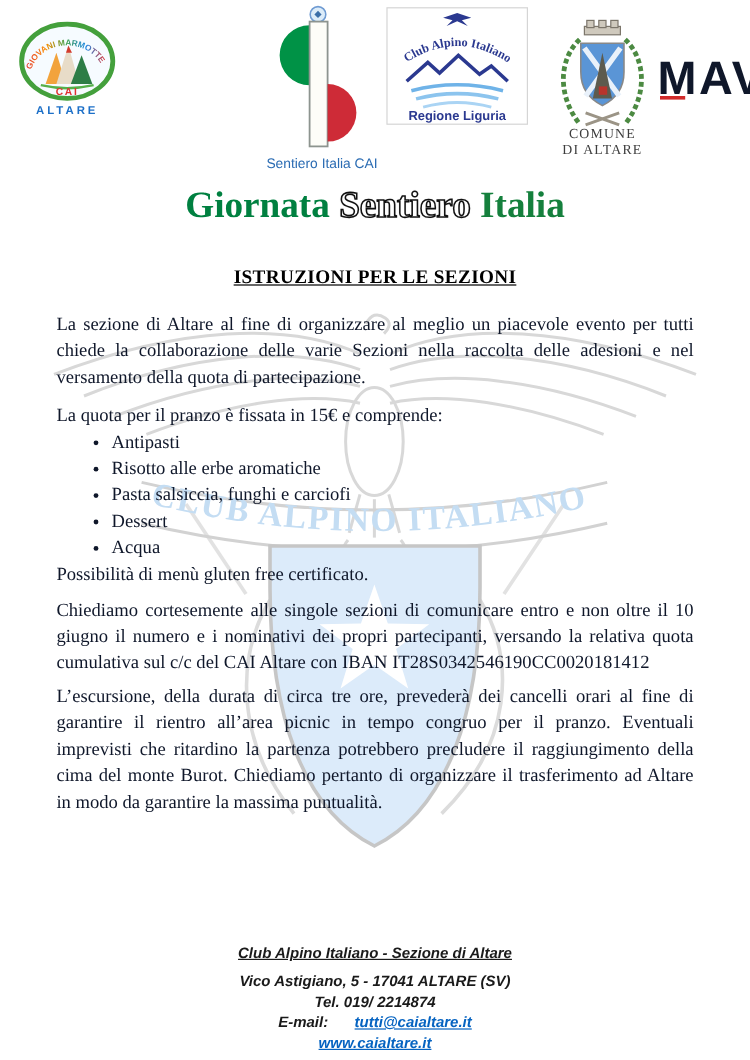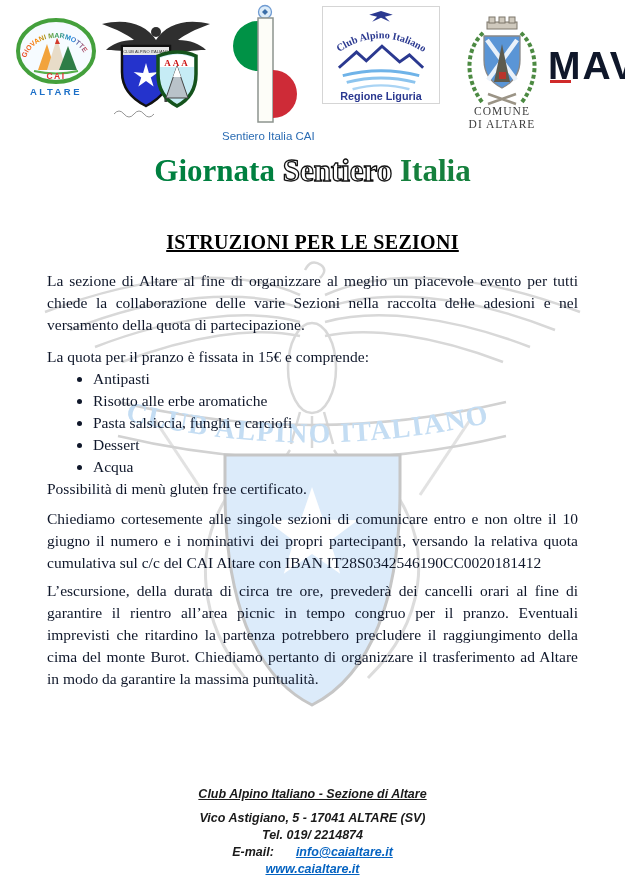--- a/index.html
+++ b/index.html
@@ -22,21 +22,21 @@
   .logo-mav { left:548px; top:50px; width:72px; height:42px; }
   .mav-text { font-family:Liberation Sans, sans-serif; font-size:39px; font-weight:600; letter-spacing:2px; color:#0f172a; line-height:32px; }
   .mav-underline { position:absolute; left:2px; top:30px; width:21px; height:2.5px; background:#d02a2a; }
 
   
   .title1 { position:relative; z-index:2; margin-top:16px; text-align:center; color:#ff0000; font-size:26px; font-weight:bold; line-height:30px; }
   .title2 { position:relative; z-index:2; margin-top:13px; text-align:center; font-size:31px; font-weight:bold; line-height:36px; }
   .t-green { color:#008040; }
   .t-outline { color:#ffffff; -webkit-text-stroke:1.3px #111; text-shadow:0 0 1px #444; }
   .t-red { color:#15803d; }
-  .section-heading { position:relative; z-index:2; margin-top:42px; text-align:center; font-size:20px; font-weight:bold; text-decoration:underline; line-height:22px; letter-spacing:0.3px; }
+  .section-heading { position:relative; z-index:2; margin-top:32px; text-align:center; font-size:16px; font-weight:bold; text-decoration:underline; line-height:22px; letter-spacing:0.3px; }
 
   
   .body-text { position:relative; z-index:2; margin:17px 47px 0 47px; font-size:15.5px; line-height:22px; text-align:justify; color:#0f172a; }
   .body-text p.intro { margin-top:10px; }
   .body-text ul { margin:0; padding-left:46px; }
   .body-text li { line-height:22px; text-align:left; }
   .body-text p.p3 { margin-top:8px; }
   .body-text p.p4 { margin-top:6px; }
 
   
@@ -115,39 +115,20 @@
         <polygon points="45,52 54,28 63,52" fill="#2e7d46"></polygon>
         <path d="M20,53 Q42,58 64,53" stroke="#56b04a" stroke-width="2" fill="none"></path>
         <text font-family="Liberation Sans, sans-serif" font-size="7" font-weight="bold" fill="url(#gm-rainbow)">
           <textPath href="#gm-arc">GIOVANI MARMOTTE</textPath>
         </text>
         <text x="42" y="61" text-anchor="middle" font-family="Liberation Sans, sans-serif" font-size="8.5" font-weight="bold" letter-spacing="1.5" fill="#e03030">CAI</text>
         <text x="42" y="77" text-anchor="middle" font-family="Liberation Sans, sans-serif" font-size="9.5" font-weight="bold" letter-spacing="2.5" fill="#1d70c8">ALTARE</text>
       </svg>
     </div>
 
-    <div class="logo logo-eagle">
-      <svg viewBox="0 0 120 112" width="120" height="112">
-        <path d="M60,30 C50,14 30,8 6,14 C22,20 30,24 38,30 C26,30 16,34 10,40 C24,40 34,42 44,46 C36,50 32,54 30,60 L60,40 L90,60 C88,54 84,50 76,46 C86,42 96,40 110,40 C104,34 94,30 82,30 C90,24 98,20 114,14 C90,8 70,14 60,30 Z" fill="#2f2f2f"></path>
-        <circle cx="60" cy="22" r="5" fill="#2f2f2f"></circle>
-        <path d="M52,60 L50,92 M68,60 L70,92" stroke="#444" stroke-width="3"></path>
-
-        <path d="M26,36 L74,36 L74,62 C74,80 62,90 50,96 C38,90 26,80 26,62 Z" fill="#2433cc" stroke="#111" stroke-width="2.5"></path>
-        <rect x="27" y="37" width="46" height="8" fill="#e6e6e6"></rect>
-        <text x="50" y="43" text-anchor="middle" font-family="Liberation Sans, sans-serif" font-size="4" fill="#333">CLUB ALPINO ITALIANO</text>
-        <polygon points="50,53 52.9,63.1 62.4,62 54.8,67.5 57.6,76.5 50,71 42.4,76.5 45.2,67.5 37.6,62 47.1,63.1" fill="#ffffff"></polygon>
-
-        <path d="M62,46 Q82,38 100,46 L100,64 Q100,86 81,96 Q62,86 62,64 Z" fill="#c6ecf5" stroke="#14531c" stroke-width="3.5"></path>
-        <path d="M64,48 Q82,41 98,48 L98,57 L64,57 Z" fill="#ffffff"></path>
-        <text x="81" y="55.5" text-anchor="middle" font-family="Liberation Serif, serif" font-size="9" font-weight="bold" letter-spacing="2" fill="#cc1111">AAA</text>
-        <polygon points="70,88 81,56 92,88" fill="#b9c2c9" stroke="#444" stroke-width="1"></polygon>
-        <polygon points="77,67 81,56 85,67" fill="#ffffff"></polygon>
-        <path d="M18,104 q5,-6 10,0 t10,0 t10,0 t10,0" stroke="#888" stroke-width="0.9" fill="none"></path>
-      </svg>
-    </div>
 
     <div class="logo logo-sentiero">
       <svg viewBox="0 0 100 120" width="100" height="120">
         <circle cx="43" cy="8" r="6.5" fill="#dcecf9" stroke="#6f9bd2" stroke-width="1.3"></circle>
         <path d="M40,8 l3,-3 3,3 -3,3 z" fill="#3a6ea8"></path>
         <path d="M36,17 A25,25 0 0 0 36,67 Z" fill="#009246"></path>
         <rect x="36" y="14" width="15" height="104" fill="#fdfdf8" stroke="#8d948f" stroke-width="1.5"></rect>
         <path d="M51,66 A24,24 0 0 1 51,114 Z" fill="#ce2b37"></path>
       </svg>
       <div class="sentiero-caption">Sentiero Italia CAI</div>
@@ -214,17 +195,17 @@
     </ul>
     <p class="note">Possibilità di menù gluten free certificato.</p>
     <p class="p3">Chiediamo cortesemente alle singole sezioni di comunicare entro e non oltre il 10 giugno il numero e i nominativi dei propri partecipanti, versando la relativa quota cumulativa sul c/c del CAI Altare con IBAN IT28S0342546190CC0020181412</p>
     <p class="p4">L’escursione, della durata di circa tre ore, prevederà dei cancelli orari al fine di garantire il rientro all’area picnic in tempo congruo per il pranzo. Eventuali imprevisti che ritardino la partenza potrebbero precludere il raggiungimento della cima del monte Burot. Chiediamo pertanto di organizzare il trasferimento ad Altare in modo da garantire la massima puntualità.</p>
   </main>
 
   <footer class="footer">
     <div class="fline"><span class="org">Club Alpino Italiano - Sezione di Altare</span></div>
     <div class="fline">Vico Astigiano, 5 - 17041 ALTARE (SV)</div>
     <div class="fline">Tel. 019/ 2214874</div>
-    <div class="fline"><span class="email-label">E-mail:</span><a class="link">info@caialtare.it</a></div>
+    <div class="fline"><span class="email-label">E-mail:</span><a class="link">tutti@caialtare.it</a></div>
     <div class="fline"><a class="link">www.caialtare.it</a></div>
   </footer>
 
 </div>
 
 </body></html>

